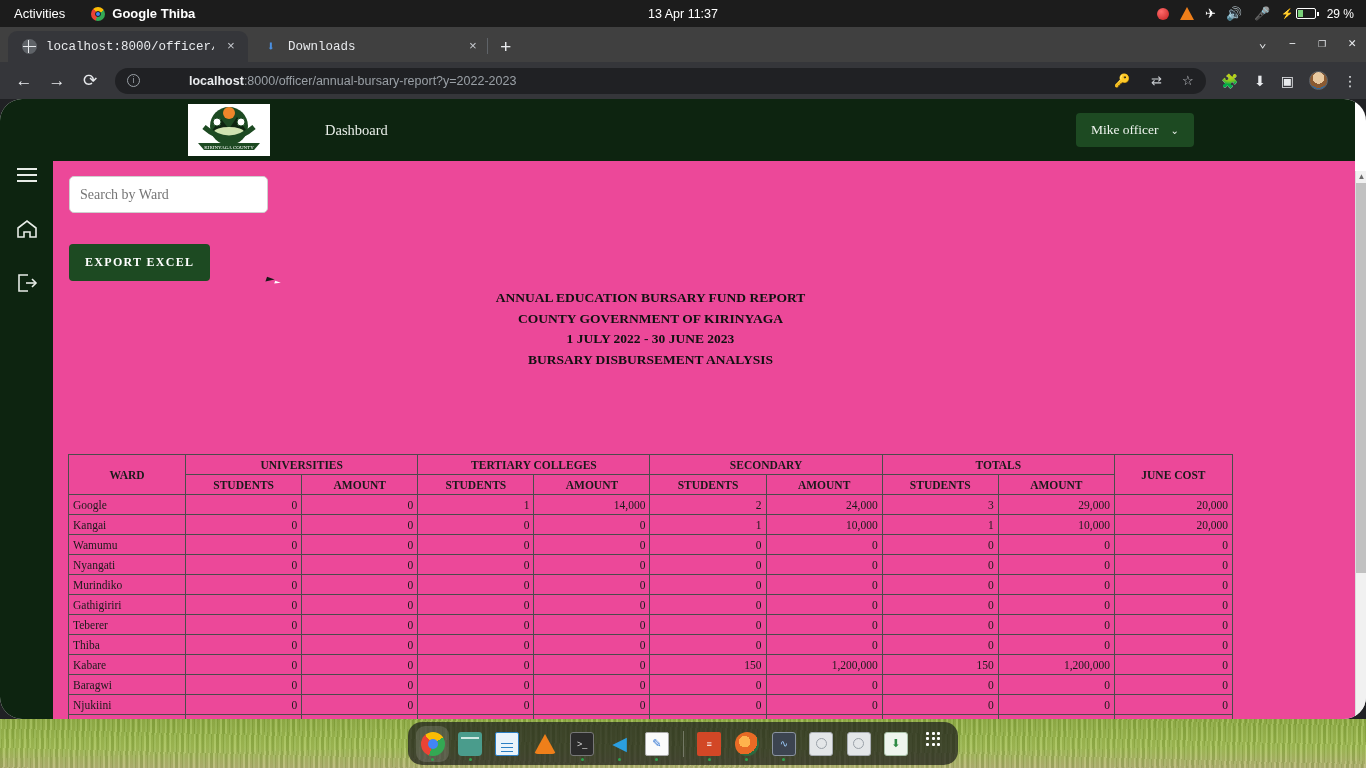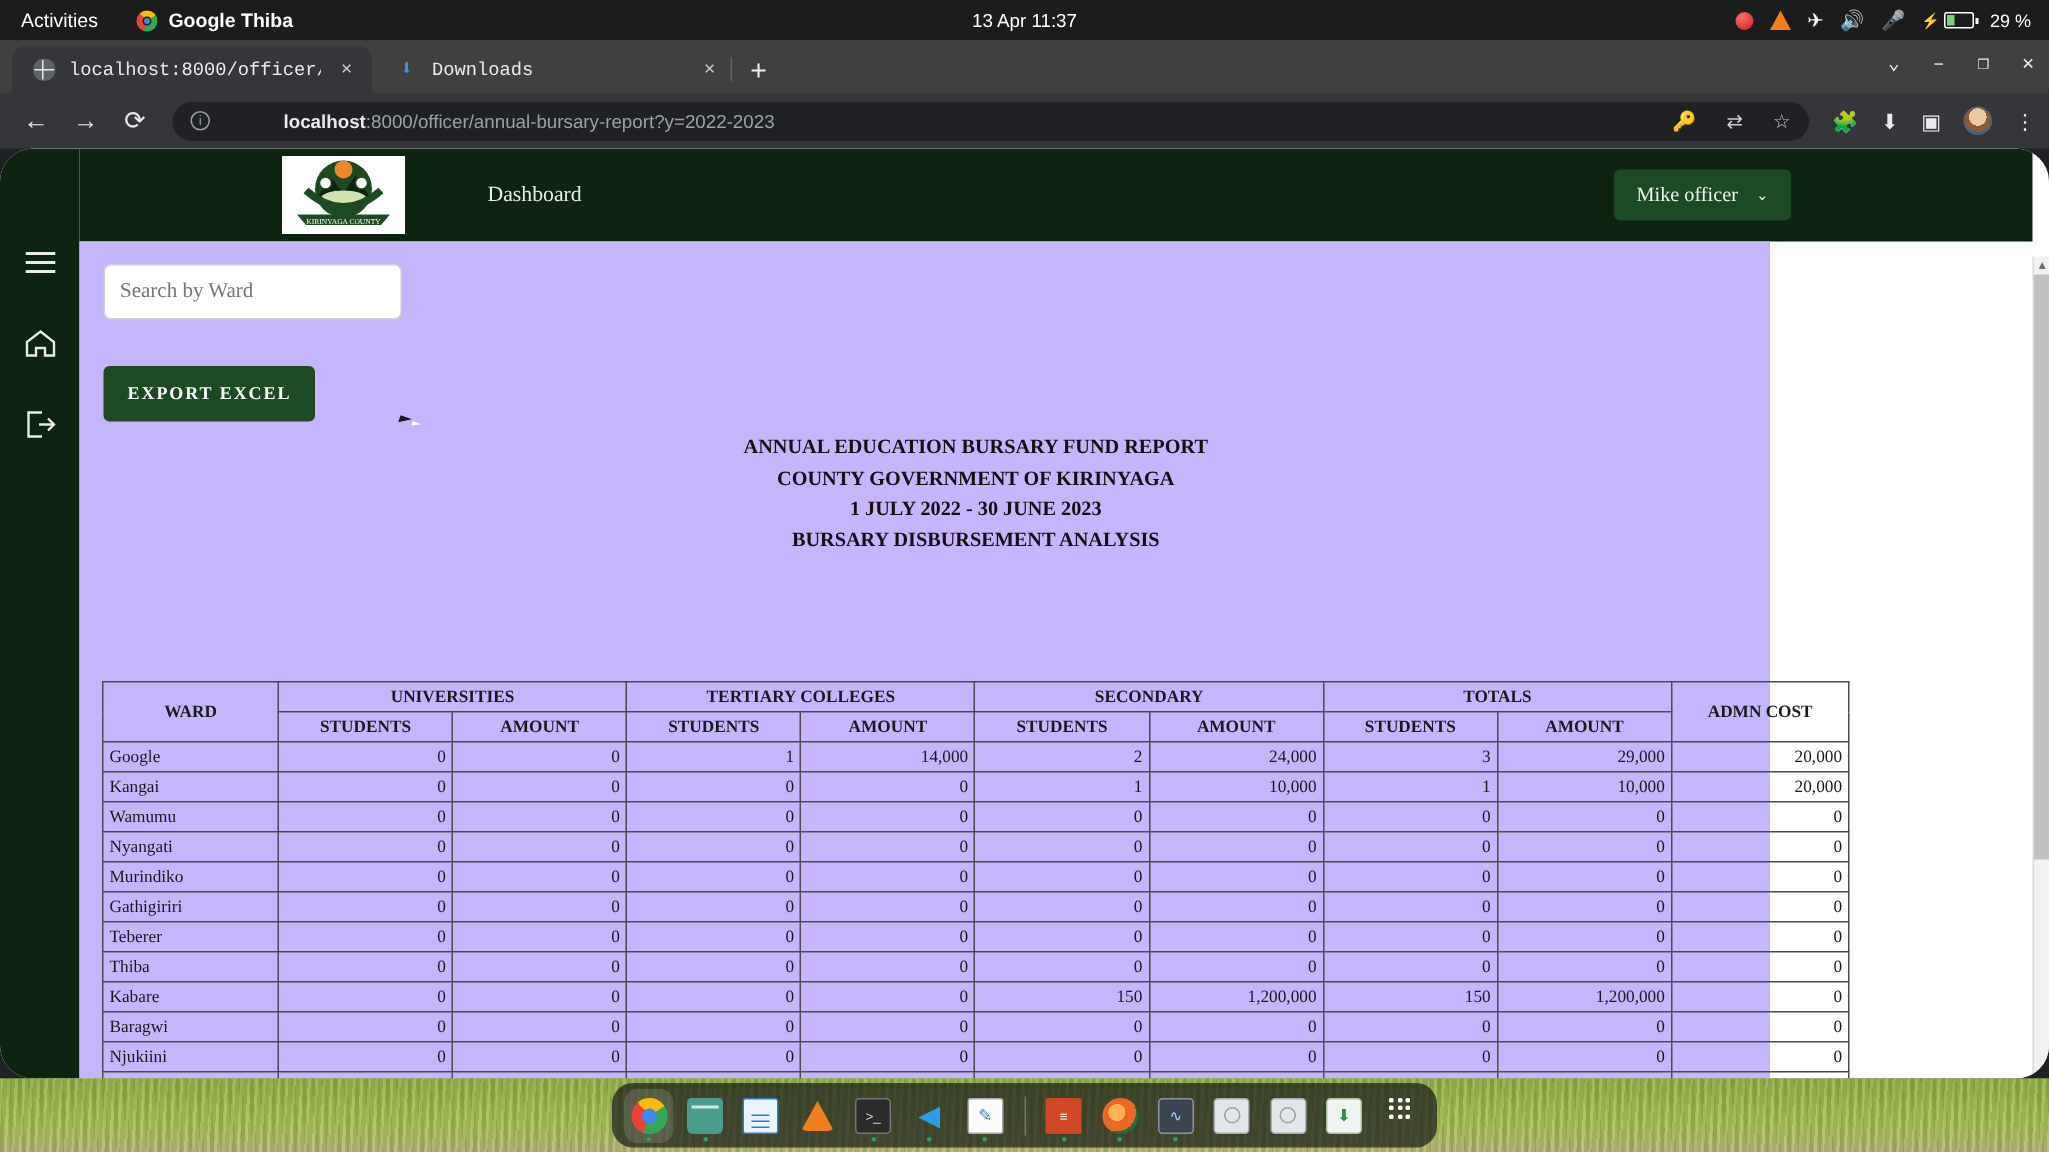--- a/index.html
+++ b/index.html
@@ -136,22 +136,22 @@
   #user-menu {
     margin-left: auto; margin-right: 161px;
     background: #1d4a22; color: #eef3ee;
     padding: 9px 15px; border-radius: 4px;
     font-family: "Liberation Serif", serif; font-size: 13.5px;
     display: flex; align-items: center; gap: 12px;
   }
   .caret { font-size: 10px; }
 
   #content {
-    position: absolute; left: 53px; top: 62px; width: 1127px; height: 558px;
-    background: #c4b5fd;
+    position: absolute; left: 53px; top: 62px; width: 1302px; height: 558px;
+    background: #ec4899;
   }
 
   #search-ward {
     position: absolute; left: 16px; top: 15px; width: 199px; height: 37px;
     border: 1px solid #cfcfcf; border-radius: 5px;
     background: #fff; font-family: "Liberation Serif", serif;
     font-size: 14px; color: #8b8b8b; padding: 0 10px;
     outline: none;
   }
   #export-btn {
@@ -403,21 +403,21 @@
             <col style="width:116px">
           <col style="width:118px">
         </colgroup>
         <thead>
           <tr>
             <th rowspan="2">WARD</th>
             <th colspan="2">UNIVERSITIES</th>
             <th colspan="2">TERTIARY  COLLEGES</th>
             <th colspan="2">SECONDARY</th>
             <th colspan="2">TOTALS</th>
-            <th rowspan="2">ADMN COST</th>
+            <th rowspan="2">JUNE COST</th>
           </tr>
           <tr id="subhead-row">
               <th>STUDENTS</th>
               <th>AMOUNT</th>
               <th>STUDENTS</th>
               <th>AMOUNT</th>
               <th>STUDENTS</th>
               <th>AMOUNT</th>
               <th>STUDENTS</th>
               <th>AMOUNT</th>

